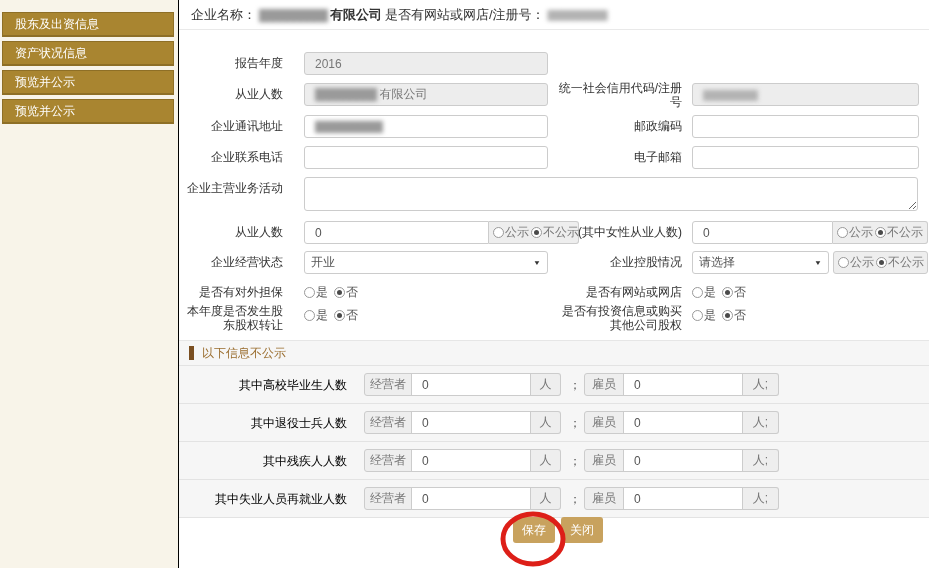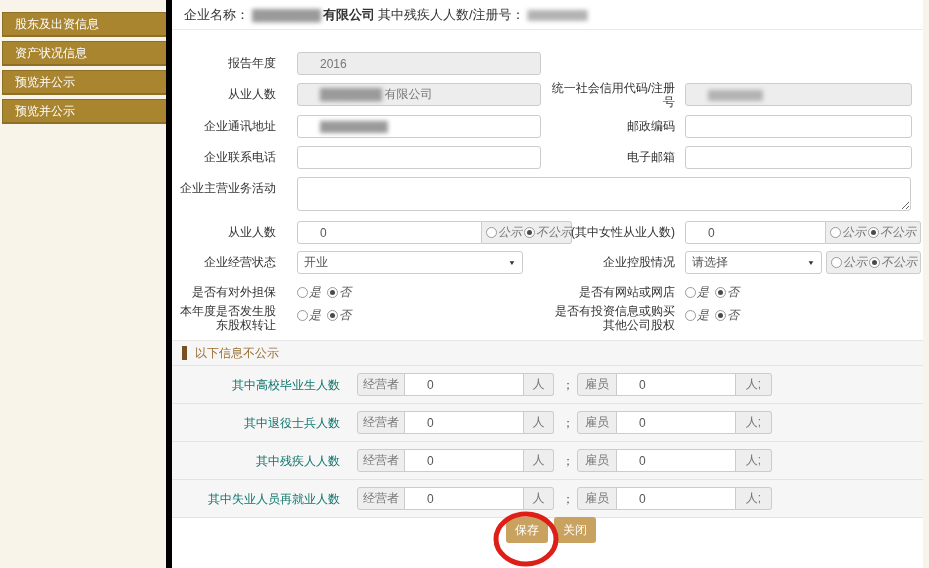--- a/index.html
+++ b/index.html
@@ -11,69 +11,69 @@
   
   .sidebar { position:absolute; left:2px; top:12px; width:172px; }
   .side-item {
     box-sizing:border-box; height:25px; line-height:23px; margin-bottom:4px;
     padding-left:12px; color:#fff; font-size:12px; cursor:pointer;
     background:#a98530; border:1px solid #8e6f26; border-bottom-width:2px;
   }
   .side-item.active { background:#b1191f; border-color:#8d1016; }
   .side-item .tri { font-size:9px; margin-right:6px; vertical-align:1px; }
   
-  .main { position:absolute; left:166px; top:0; width:751px; height:568px;
-          background:#fff; border-left:6px solid #000000; box-sizing:content-box; }
+  .main { position:absolute; left:178px; top:0; width:751px; height:568px;
+          background:#fff; border-left:1px solid #000000; box-sizing:content-box; }
   .pagehead { position:absolute; left:0; top:0; width:100%; height:30px;
               border-bottom:1px solid #e9e9e9; display:flex; align-items:center;
               padding-left:12px; box-sizing:border-box; font-size:13px; gap:3px; white-space:nowrap; }
   .bold { font-weight:bold; }
   
   .redact { filter:blur(2px); letter-spacing:-1px; line-height:normal; }
   .rd-a { font-size:11px; color:#9a9a9a; }
   .rd-b { font-size:9px;  color:#b3b3b3; }
   .rd-c { font-size:10px; color:#9a9a9a; }
   
   .frow { position:absolute; left:0; width:100%; height:0; }
   .lb  { position:absolute; text-align:right; color:#333; }
   .lb1 { left:0;   width:104px; line-height:23px; }
   .lb2 { left:373px; width:130px; line-height:23px; }
   .two { line-height:14px; top:-2px; }
   .ip  { position:absolute; box-sizing:border-box; height:23px; border:1px solid #ccc;
          border-radius:3px; background:#fff; font-size:12px; color:#555;
-         padding:0 22px; font-family:inherit; line-height:21px; }
+         padding:0 10px; font-family:inherit; line-height:21px; }
   input.ip { outline:none; }
   .dis { background:#ededed; color:#777; }
   textarea.ip { height:34px; resize:both; line-height:14px; padding-top:2px; }
   
   .addon { position:absolute; box-sizing:border-box; height:23px; background:#eee;
            border:1px solid #ccc; color:#777; line-height:21px; padding:0 4px;
            display:flex; align-items:center; white-space:nowrap; }
   .addon-r { border-left:none; border-radius:0 3px 3px 0; }
   .ip.grp-l { border-radius:3px 0 0 3px; }
   
   .sel { position:absolute; box-sizing:border-box; height:23px; border:1px solid #ccc;
          border-radius:3px; background:#fff; color:#555; line-height:21px;
          padding:0 6px; display:flex; justify-content:space-between; align-items:center; cursor:pointer; }
   .car { font-size:8px; color:#333; transform:scaleY(.8); }
   
   .rgroup { position:absolute; display:flex; align-items:center; color:#555; height:23px; }
-  .ropt { display:flex; align-items:center; margin-right:6px; cursor:pointer;font-style:italic; }
+  .ropt { display:flex; align-items:center; margin-right:6px; cursor:pointer; }
   .rd { box-sizing:border-box; width:11px; height:11px; border:1px solid #999; border-radius:50%;
         background:#fff; display:inline-block; position:relative; margin-right:1px; }
   .rd.checked::after { content:""; position:absolute; left:2px; top:2px; width:5px; height:5px;
         border-radius:50%; background:#4a4a4a; }
   
   .nsec { position:absolute; left:0; top:340px; width:100%; background:#f6f6f6;
           border-top:1px solid #e6e6e6; }
   .nsec-head { height:24px; display:flex; align-items:center; border-bottom:1px solid #e3e3e3; }
   .nbar { width:5px; height:14px; background:#7a4f21; margin:0 8px 0 10px; }
   .ntitle { color:#9a6d2e; }
   .nrow { position:relative; height:37px; border-bottom:1px solid #e3e3e3; }
-  .slbl { position:absolute; left:0; top:11px; width:168px; text-align:right; color:#0f766e; }
+  .slbl { position:absolute; left:0; top:11px; width:168px; text-align:right; color:#000000; }
   .nrow .gwrap { position:absolute; top:7px; left:185px; }
   .sep { position:absolute; top:11px; color:#555; }
   
   .btn { position:absolute; top:517px; width:42px; height:26px; border:none; border-radius:3px;
          background:#c8a25e; color:#fff; font-size:12px; font-family:inherit; cursor:pointer; }
   .annot { position:absolute; left:318px; top:509px; pointer-events:none; }
 </style>
 </head>
 <body>
 
@@ -91,21 +91,21 @@
     <span>预览并公示</span>
   </div>
 </div>
 
 <div class="main">
 
   <div class="pagehead">
     <span>企业名称：</span>
     <span class="redact rd-a">██████████</span>
     <span class="bold">有限公司</span>
-    <span>其中残疾人人数/注册号：</span>
+    <span>是否有网站或网店/注册号：</span>
     <span class="redact rd-b">███████████</span>
   </div>
 
   <div class="frow" style="top:52px">
     <span class="lb lb1">报告年度</span>
     <input class="ip dis" style="left: 125px; width: 244px;" readonly="" value="2016">
   </div>
 
   <div class="frow" style="top:83px">
     <span class="lb lb1">从业人数</span>
@@ -162,21 +162,21 @@
       </span>
       <span class="ropt" style="margin-right:0">
         <span class="rd checked"></span>
         <span>不公示</span>
       </span>
     </div>
   </div>
 
   <div class="frow" style="top:251px">
     <span class="lb lb1">企业经营状态</span>
-    <div class="sel" style="left:125px; width:226px">
+    <div class="sel" style="left:125px; width:244px">
       <span>开业</span>
       <span class="car">▼</span>
     </div>
     <span class="lb lb2">企业控股情况</span>
     <div class="sel" style="left:513px; width:137px">
       <span>请选择</span>
       <span class="car">▼</span>
     </div>
     <div class="addon" style="left:654px; width:95px; border-radius:3px">
       <span class="ropt" style="margin-right:2px">

